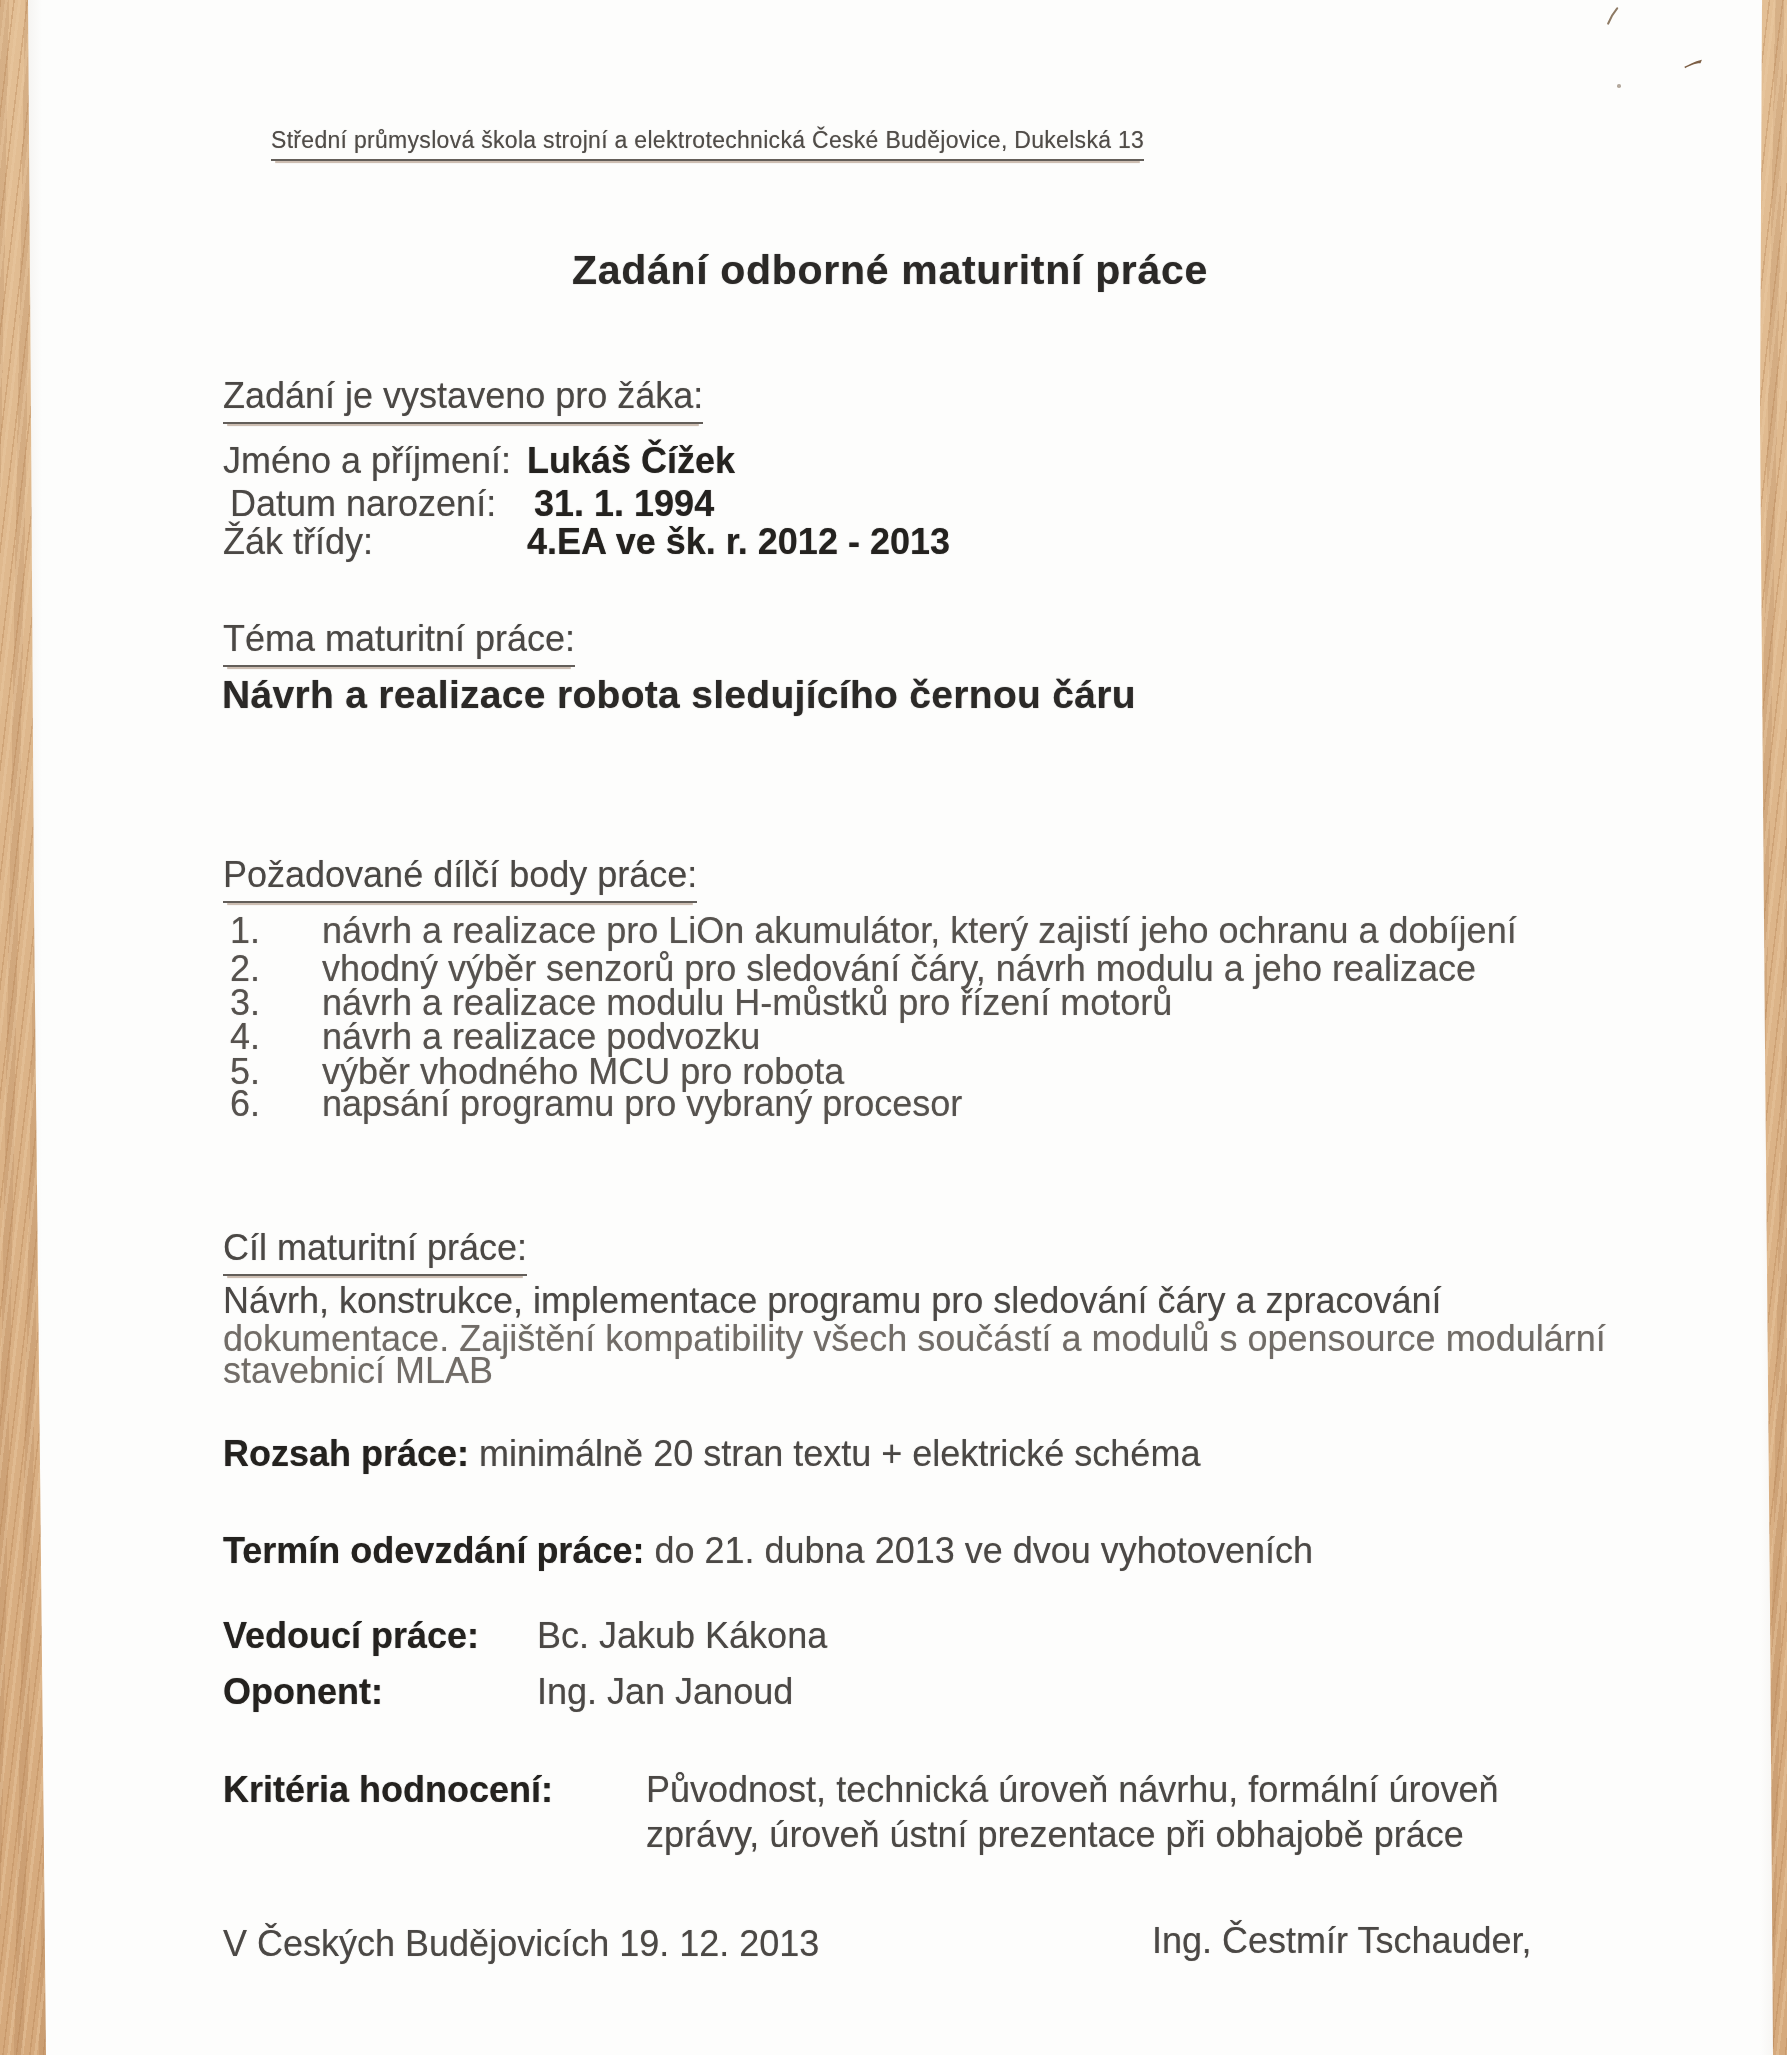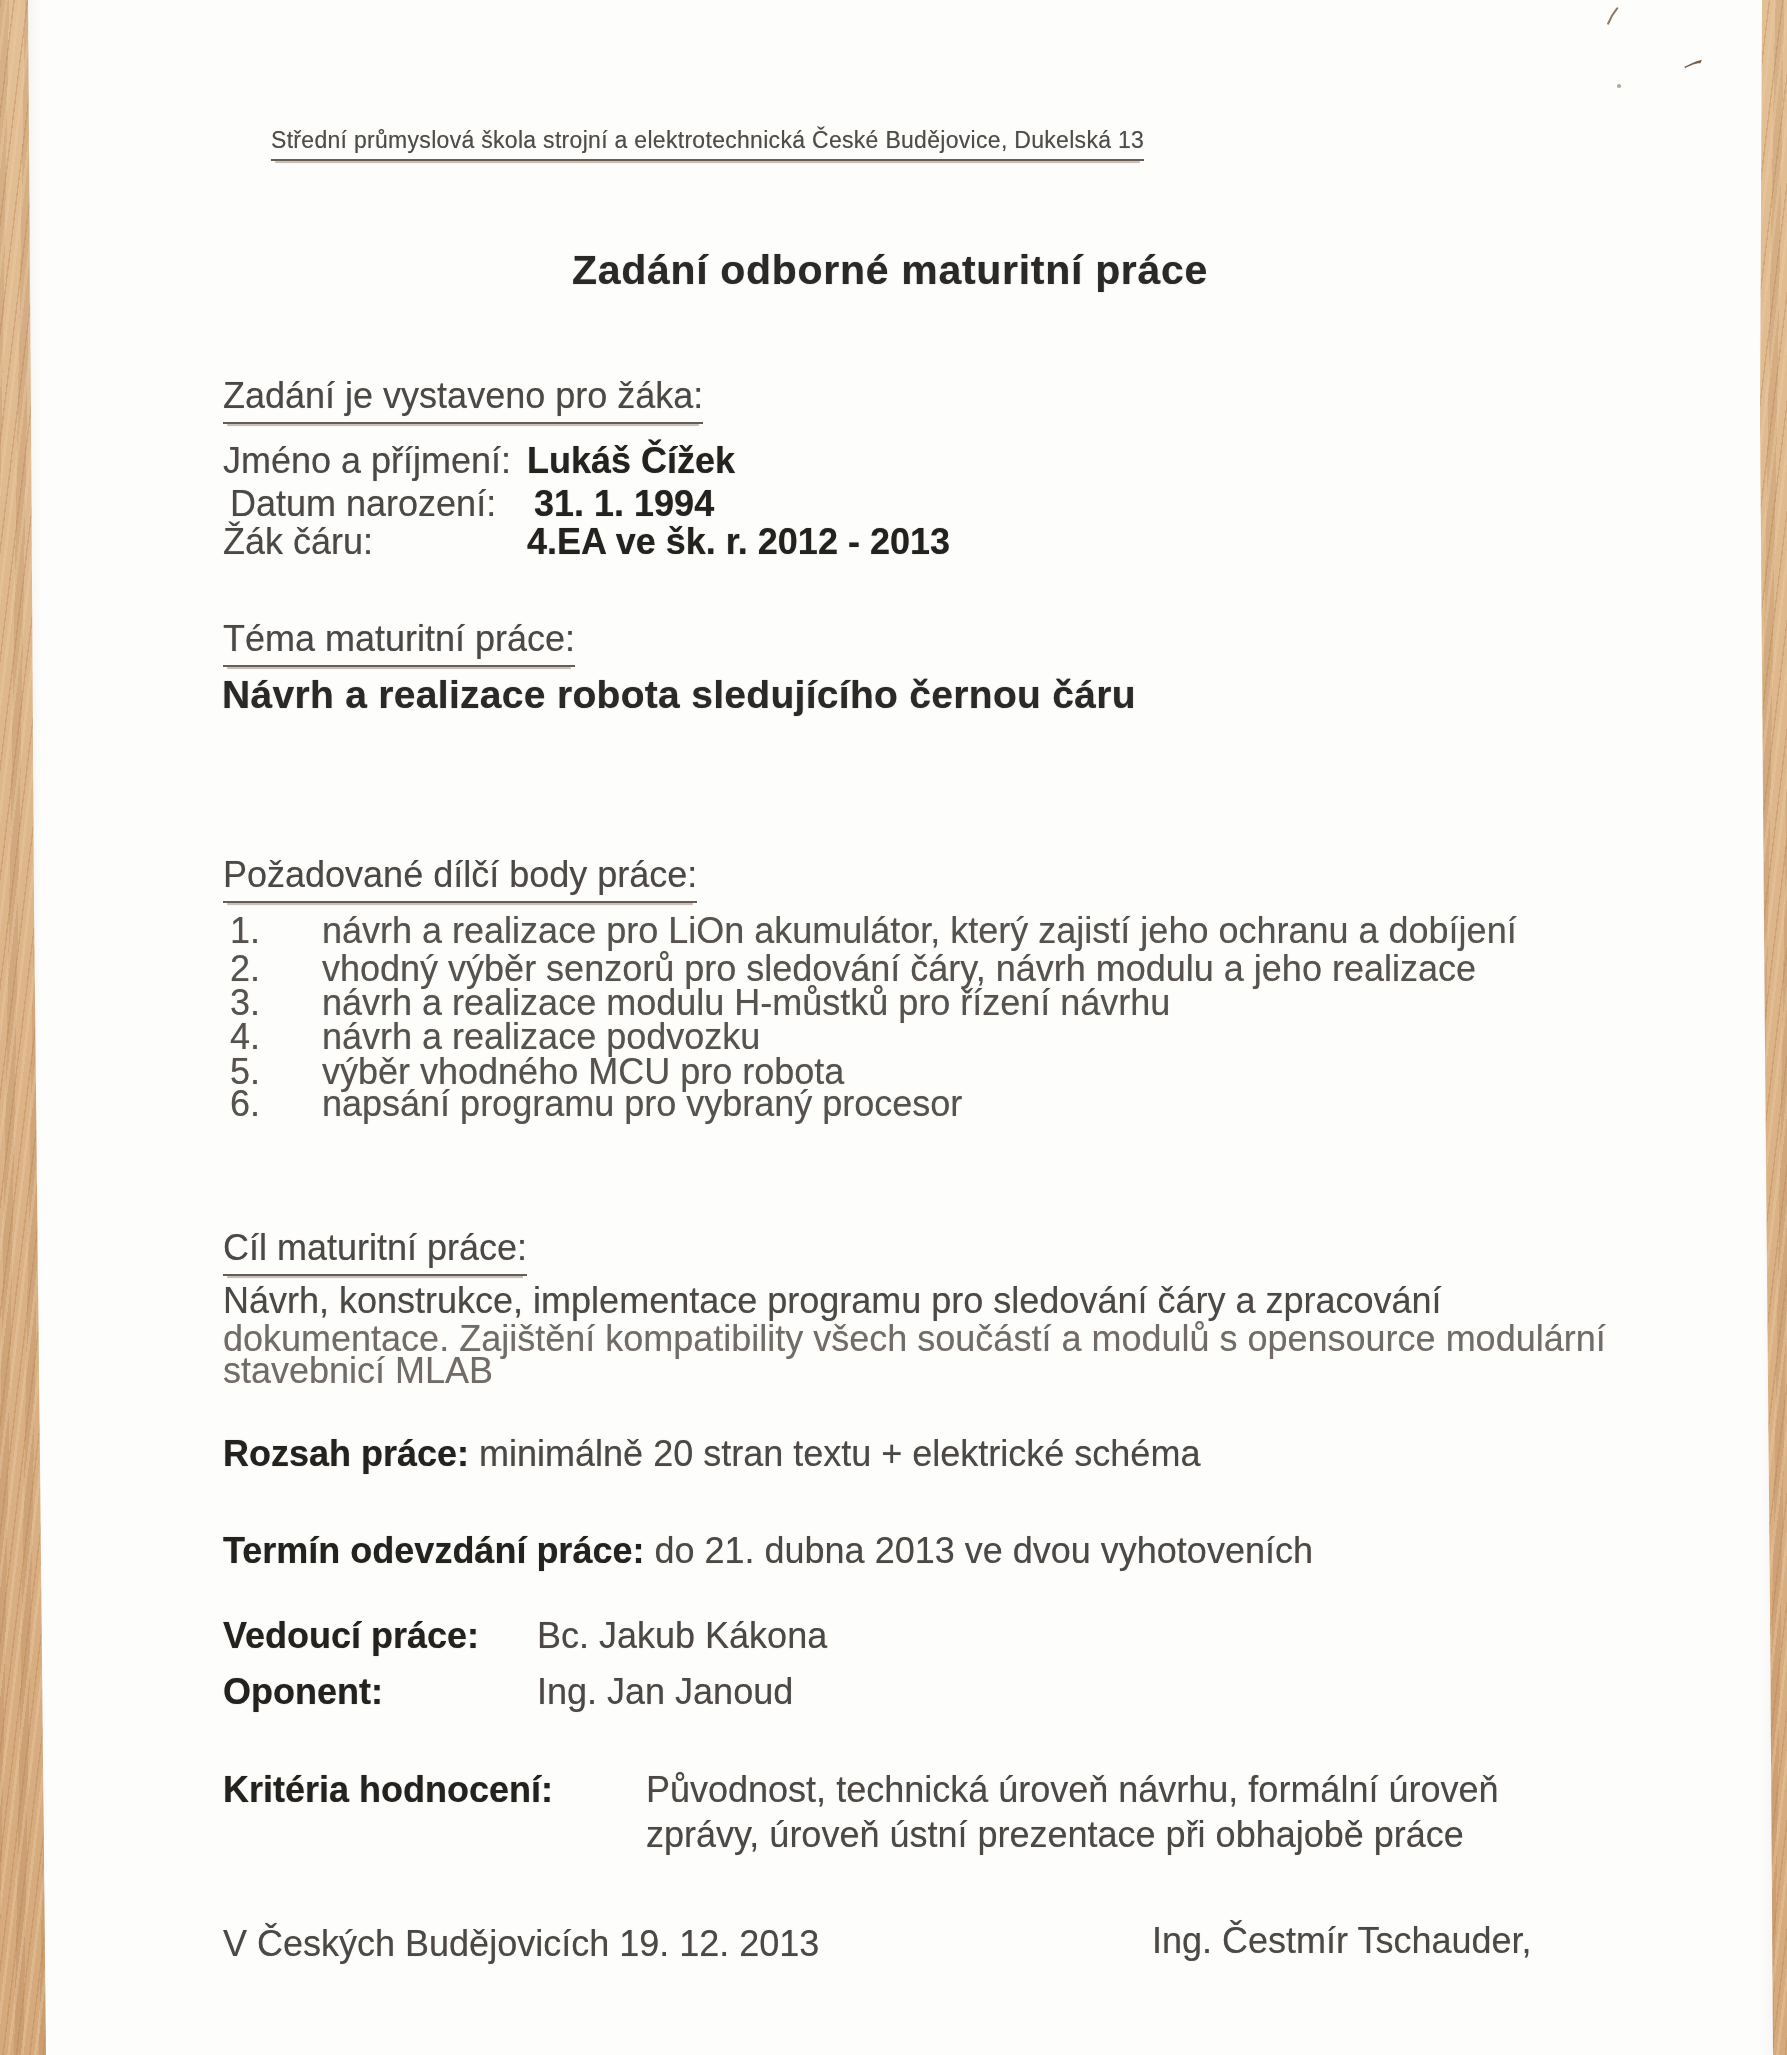--- a/index.html
+++ b/index.html
@@ -69,40 +69,40 @@
       <span class="ul">Zadání je vystaveno pro žáka:</span>
     </div>
 
     <div class="txt" style="left:223px;top:439px;">
       <span class="label" style="width:304px;">Jméno a příjmení:</span><span class="bold">Lukáš Čížek</span>
     </div>
     <div class="txt" style="left:230px;top:482px;">
       <span class="label" style="width:304px;">Datum narození:</span><span class="bold">31. 1. 1994</span>
     </div>
     <div class="txt" style="left:223px;top:520px;">
-      <span class="label" style="width:304px;">Žák čáru:</span><span class="bold">4.EA ve šk. r. 2012 - 2013</span>
+      <span class="label" style="width:304px;">Žák třídy:</span><span class="bold">4.EA ve šk. r. 2012 - 2013</span>
     </div>
 
     <div class="txt" style="left:223px;top:617px;">
       <span class="ul">Téma maturitní práce:</span>
     </div>
     <div class="txt topic-title" style="left:222px;top:672px;">Návrh a realizace robota sledujícího černou čáru</div>
 
     <div class="txt" style="left:223px;top:853px;">
       <span class="ul">Požadované dílčí body práce:</span>
     </div>
 
     <div class="txt listtxt" style="left:230px;top:909px;">
       <span class="num">1.</span><span>návrh a realizace pro LiOn akumulátor, který zajistí jeho ochranu a dobíjení</span>
     </div>
     <div class="txt listtxt" style="left:230px;top:947px;">
       <span class="num">2.</span><span>vhodný výběr senzorů pro sledování čáry, návrh modulu a jeho realizace</span>
     </div>
     <div class="txt listtxt" style="left:230px;top:981px;">
-      <span class="num">3.</span><span>návrh a realizace modulu H-můstků pro řízení návrhu</span>
+      <span class="num">3.</span><span>návrh a realizace modulu H-můstků pro řízení motorů</span>
     </div>
     <div class="txt listtxt" style="left:230px;top:1015px;">
       <span class="num">4.</span><span>návrh a realizace podvozku</span>
     </div>
     <div class="txt listtxt" style="left:230px;top:1050px;">
       <span class="num">5.</span><span>výběr vhodného MCU pro robota</span>
     </div>
     <div class="txt listtxt" style="left:230px;top:1082px;">
       <span class="num">6.</span><span>napsání programu pro vybraný procesor</span>
     </div>

